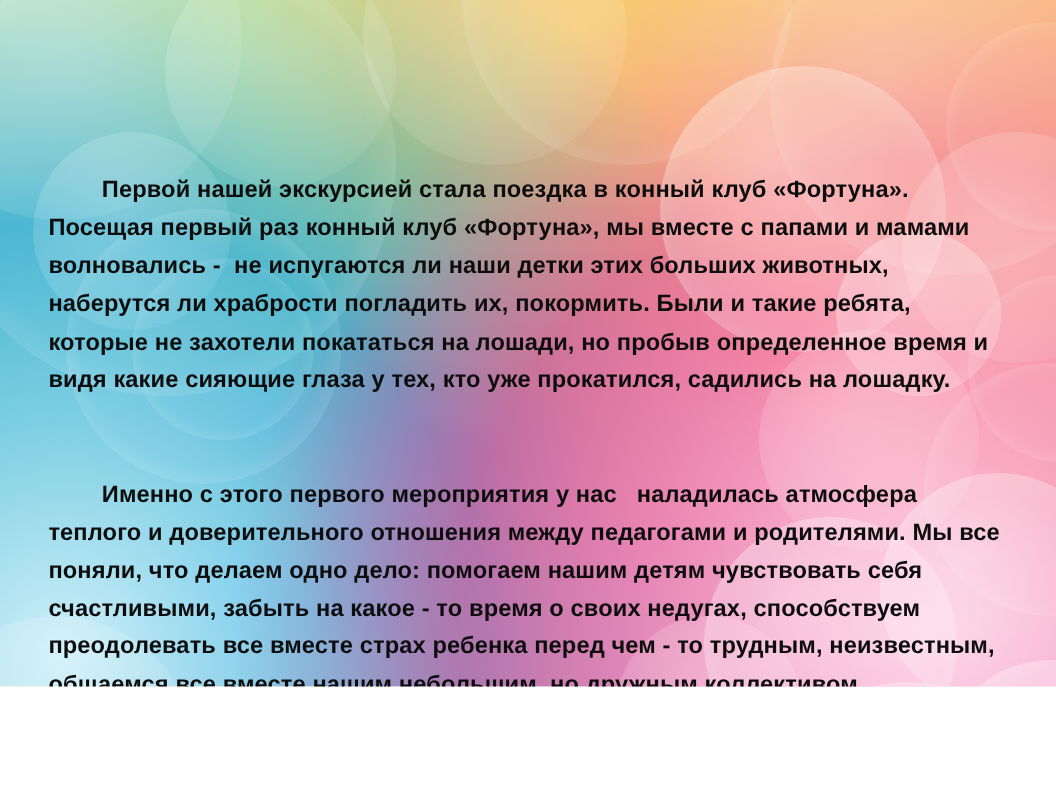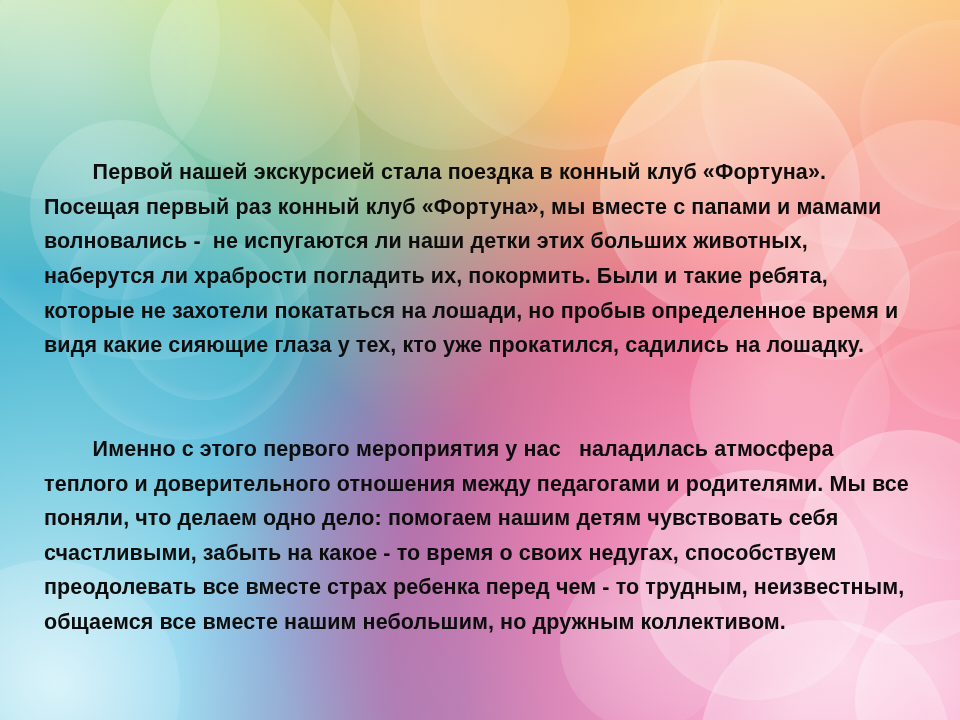--- a/index.html
+++ b/index.html
@@ -3,21 +3,21 @@
 <meta charset="utf-8">
 <style>
   html, body {
     margin: 0;
     padding: 0;
     background: #ffffff;
   }
   #slide {
     position: relative;
     width: 960px;
-    height: 720px;
+    height: 624px;
     overflow: hidden;
     font-family: "Liberation Sans", sans-serif;
   }
 
   
   .bg-base {
     position: absolute;
     inset: 0;
     background: linear-gradient(135deg,
         #eef3c0 0%,

